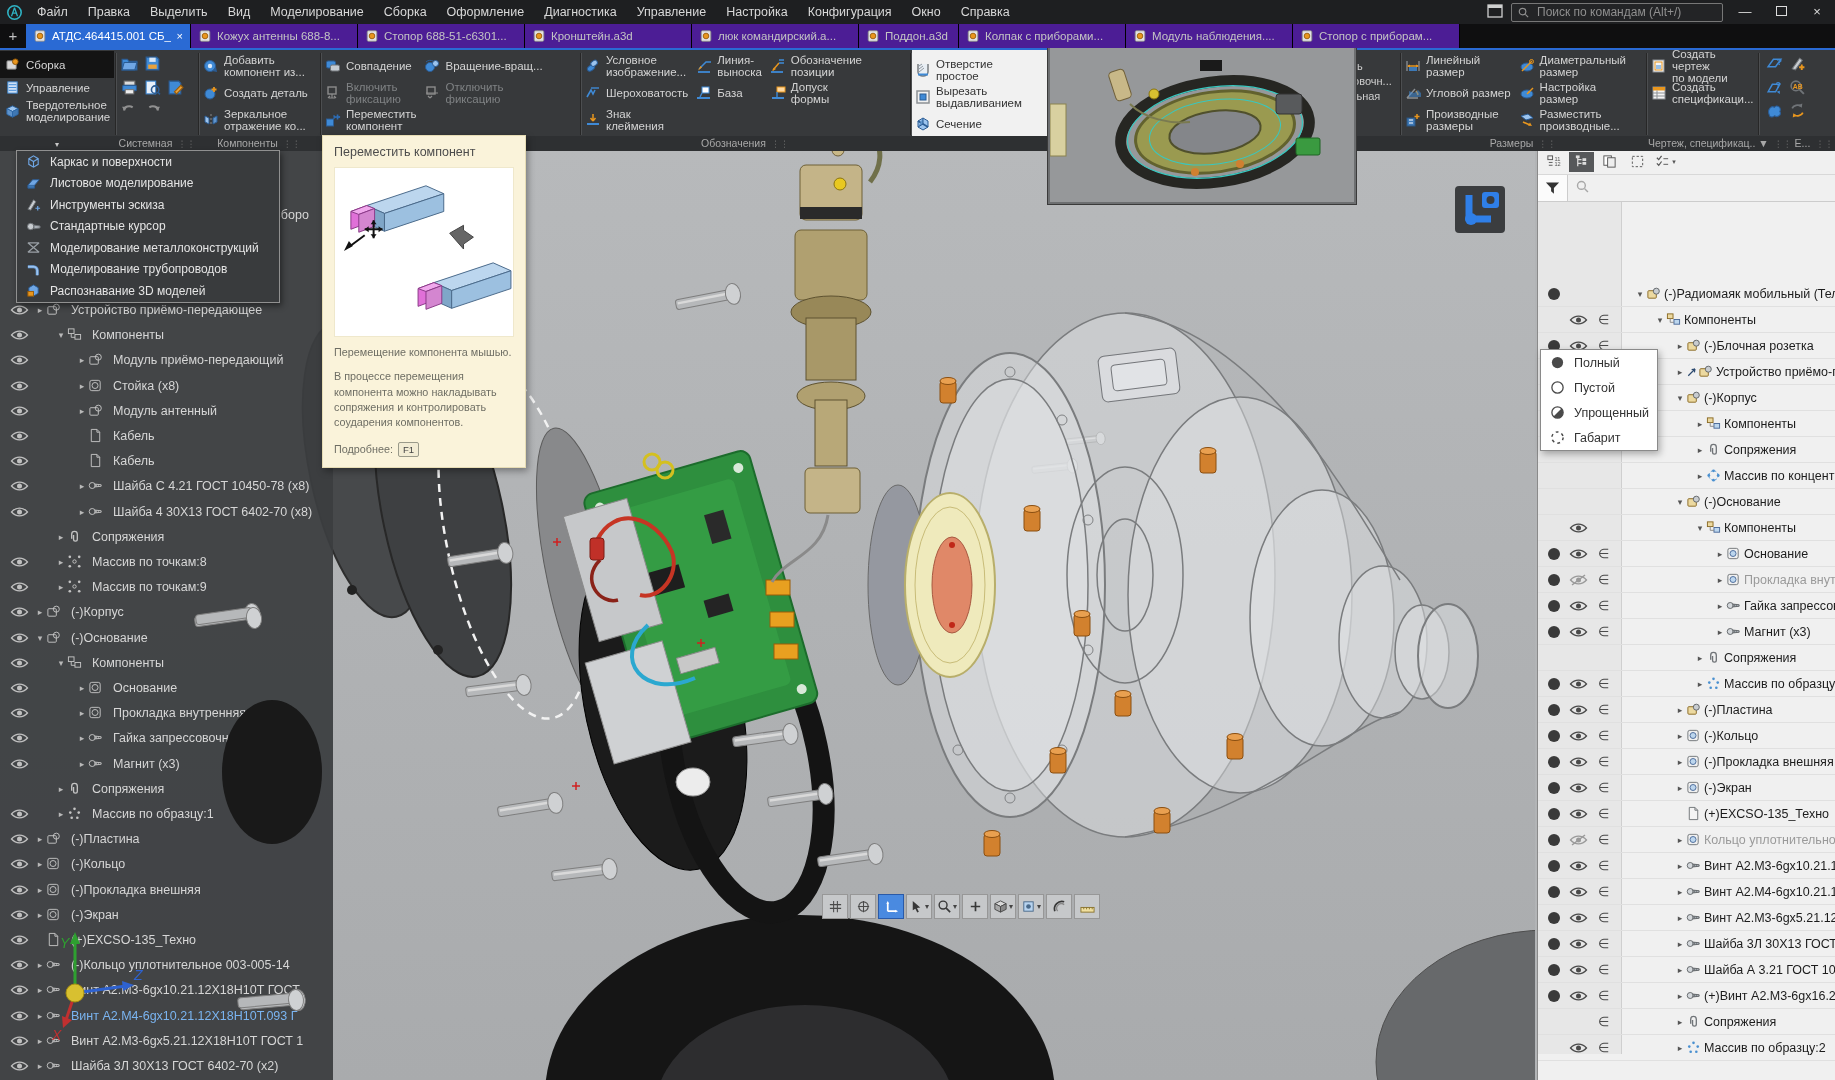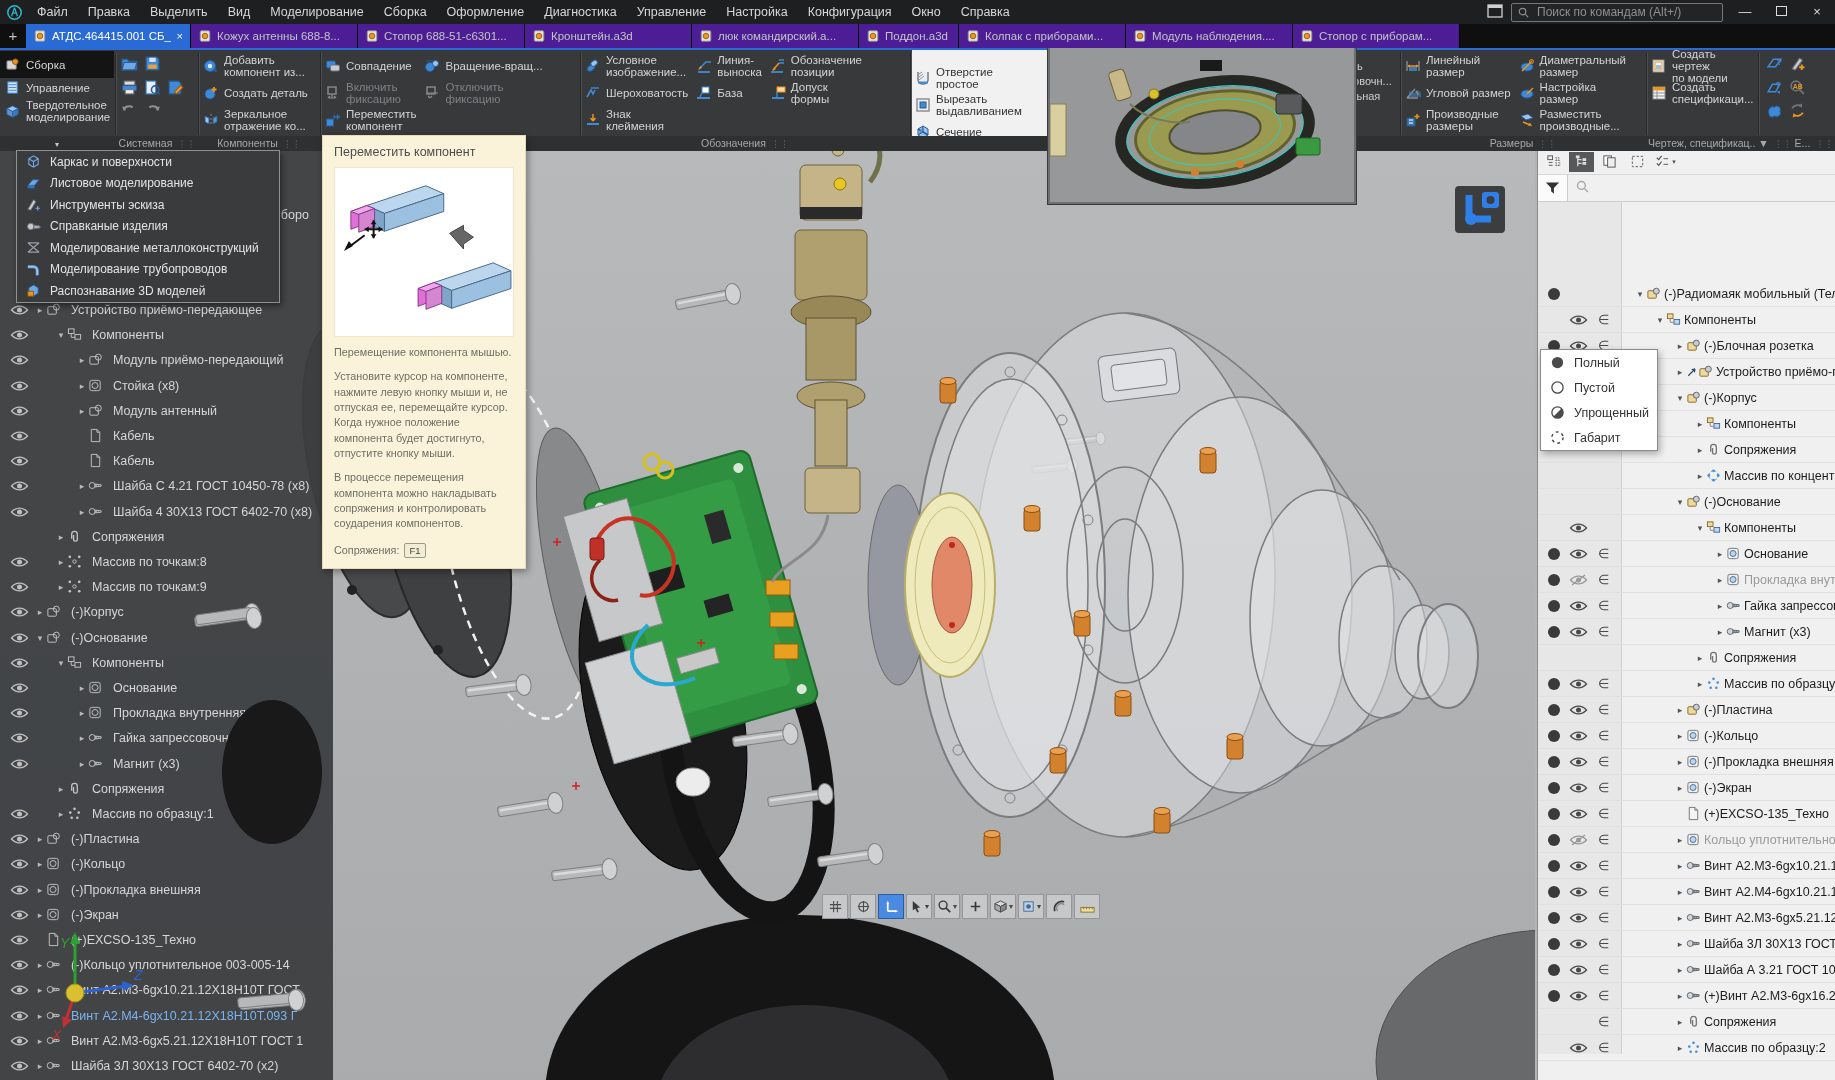--- a/index.html
+++ b/index.html
@@ -357,21 +357,21 @@
               </svg><span class="rlab">Обозначение
 позиции</span></div>
             <div class="rbtn"><svg class="gi" width="16" height="16" viewBox="0 0 16 16">
                 <rect x="7" y="2" width="8" height="5" fill="#ffd9a0" stroke="#e8961e"></rect>
                 <path d="M7 7 v5" stroke="#3f8ad6" stroke-width="1.4"></path>
                 <path d="M2 13 h12" stroke="#3f8ad6" stroke-width="2"></path>
               </svg><span class="rlab">Допуск формы</span></div>
           </div>
         </div>
         <div class="ops-panel">
-          <div class="rcol" style="padding-top:14px">
+          <div class="rcol" style="padding-top:6px">
             <div class="rbtn"><svg class="gi" width="16" height="16" viewBox="0 0 16 16">
                 <path d="M3 2 v8 a5 4 0 0 0 10 0 V2" fill="#e8eef4" stroke="#707478" stroke-width="1.4"></path>
                 <path d="M4 4 l3-2 M4 7 l4-3 M4 10 l5-4" stroke="#9098a0"></path>
                 <path d="M3 12.5 h10" stroke="#3f8ad6" stroke-width="2"></path>
               </svg><span class="rlab">Отверстие
 простое</span></div>
             <div class="rbtn"><svg class="gi" width="16" height="16" viewBox="0 0 16 16">
                 <rect x="2" y="2" width="12" height="12" fill="none" stroke="#8c9094" stroke-width="1.5"></rect>
                 <rect x="5" y="5" width="6" height="6" fill="#3f8ad6" stroke="#2b5c94"></rect>
               </svg><span class="rlab">Вырезать
@@ -1072,21 +1072,21 @@
             <path d="M2 13 L8 3 l2.5 2 L5 14 Z" fill="#c8ccd0" stroke="#6a6e72"></path>
             <path d="M10 12 h5 M12.5 9.5 v5" stroke="#6fa6e4" stroke-width="1.3"></path>
           </svg>
           <span>Инструменты эскиза</span>
         </div>
         <div class="ts-item">
           <svg class="gi" width="15" height="15" viewBox="0 0 16 16">
             <circle cx="5" cy="8" r="3.4" fill="#c8ccd0" stroke="#6a6e72"></circle>
             <path d="M8.5 6.5 L15 7.5 V9.5 L8.5 10.5 Z" fill="#aab0b6" stroke="#6a6e72"></path>
           </svg>
-          <span>Справка­ные изделия</span>
+          <span>Стандарт­ные курсор</span>
         </div>
         <div class="ts-item">
           <svg class="gi" width="15" height="15" viewBox="0 0 16 16">
             <path d="M2 3 L14 13 M2 13 L14 3 M2 3 h12 M2 13 h12" stroke="#9aa0a6" stroke-width="1.3" fill="none"></path>
           </svg>
           <span>Моделирование металлоконструкций</span>
         </div>
         <div class="ts-item">
           <svg class="gi" width="15" height="15" viewBox="0 0 16 16">
             <path d="M2 5 h6 a4 4 0 0 1 4 4 v5" fill="none" stroke="#6fa6e4" stroke-width="3.2"></path>
@@ -1129,25 +1129,24 @@
           <polygon points="18,20 36,28 36,46 18,38" fill="#7fa6c8" stroke="#4a6a8a"></polygon>
           <polygon points="36,28 96,8 96,26 36,46" fill="#9cc0e0" stroke="#4a6a8a"></polygon>
           <polygon points="2,26 18,20 18,38 2,44" fill="#e070d8" stroke="#8a3a88"></polygon>
           <polygon points="2,26 18,20 26,23 10,29" fill="#f0a8ec" stroke="#8a3a88"></polygon>
           <polygon points="10,29 26,23 26,41 10,47" fill="#d486d0" stroke="#8a3a88"></polygon>
         </g>
       </svg>
     </div>
     <div class="tt-body">
       <p>Перемещение компонента мышью.</p>
-      <p>Установите курсор на компоненте, нажмите левую кнопку мыши и, не отпуская ее, перемещайте курсор. Когда нужное положение компонента будет достигнуто, отпустите кнопку мыши.</p>
       <p>В процессе перемещения компонента можно накладывать сопряжения и контролировать соударения компонентов.</p>
     </div>
     <div class="tt-more">
-        <span>Сопряжения:</span>
+        <span>Подробнее:</span>
         <span class="kbd">F1</span>
       </div>
   </div>
 
   <div class="preview-win">
     <svg width="304" height="158" viewBox="0 0 304 158">
       <rect width="304" height="158" fill="#96989a"></rect>
       <rect x="0" y="60" width="16" height="52" fill="#d8d0a0" stroke="#8a824e"></rect>
       <g transform="rotate(-8 165 88)">
         <ellipse cx="165" cy="88" rx="95" ry="50" fill="none" stroke="#262622" stroke-width="11"></ellipse>

